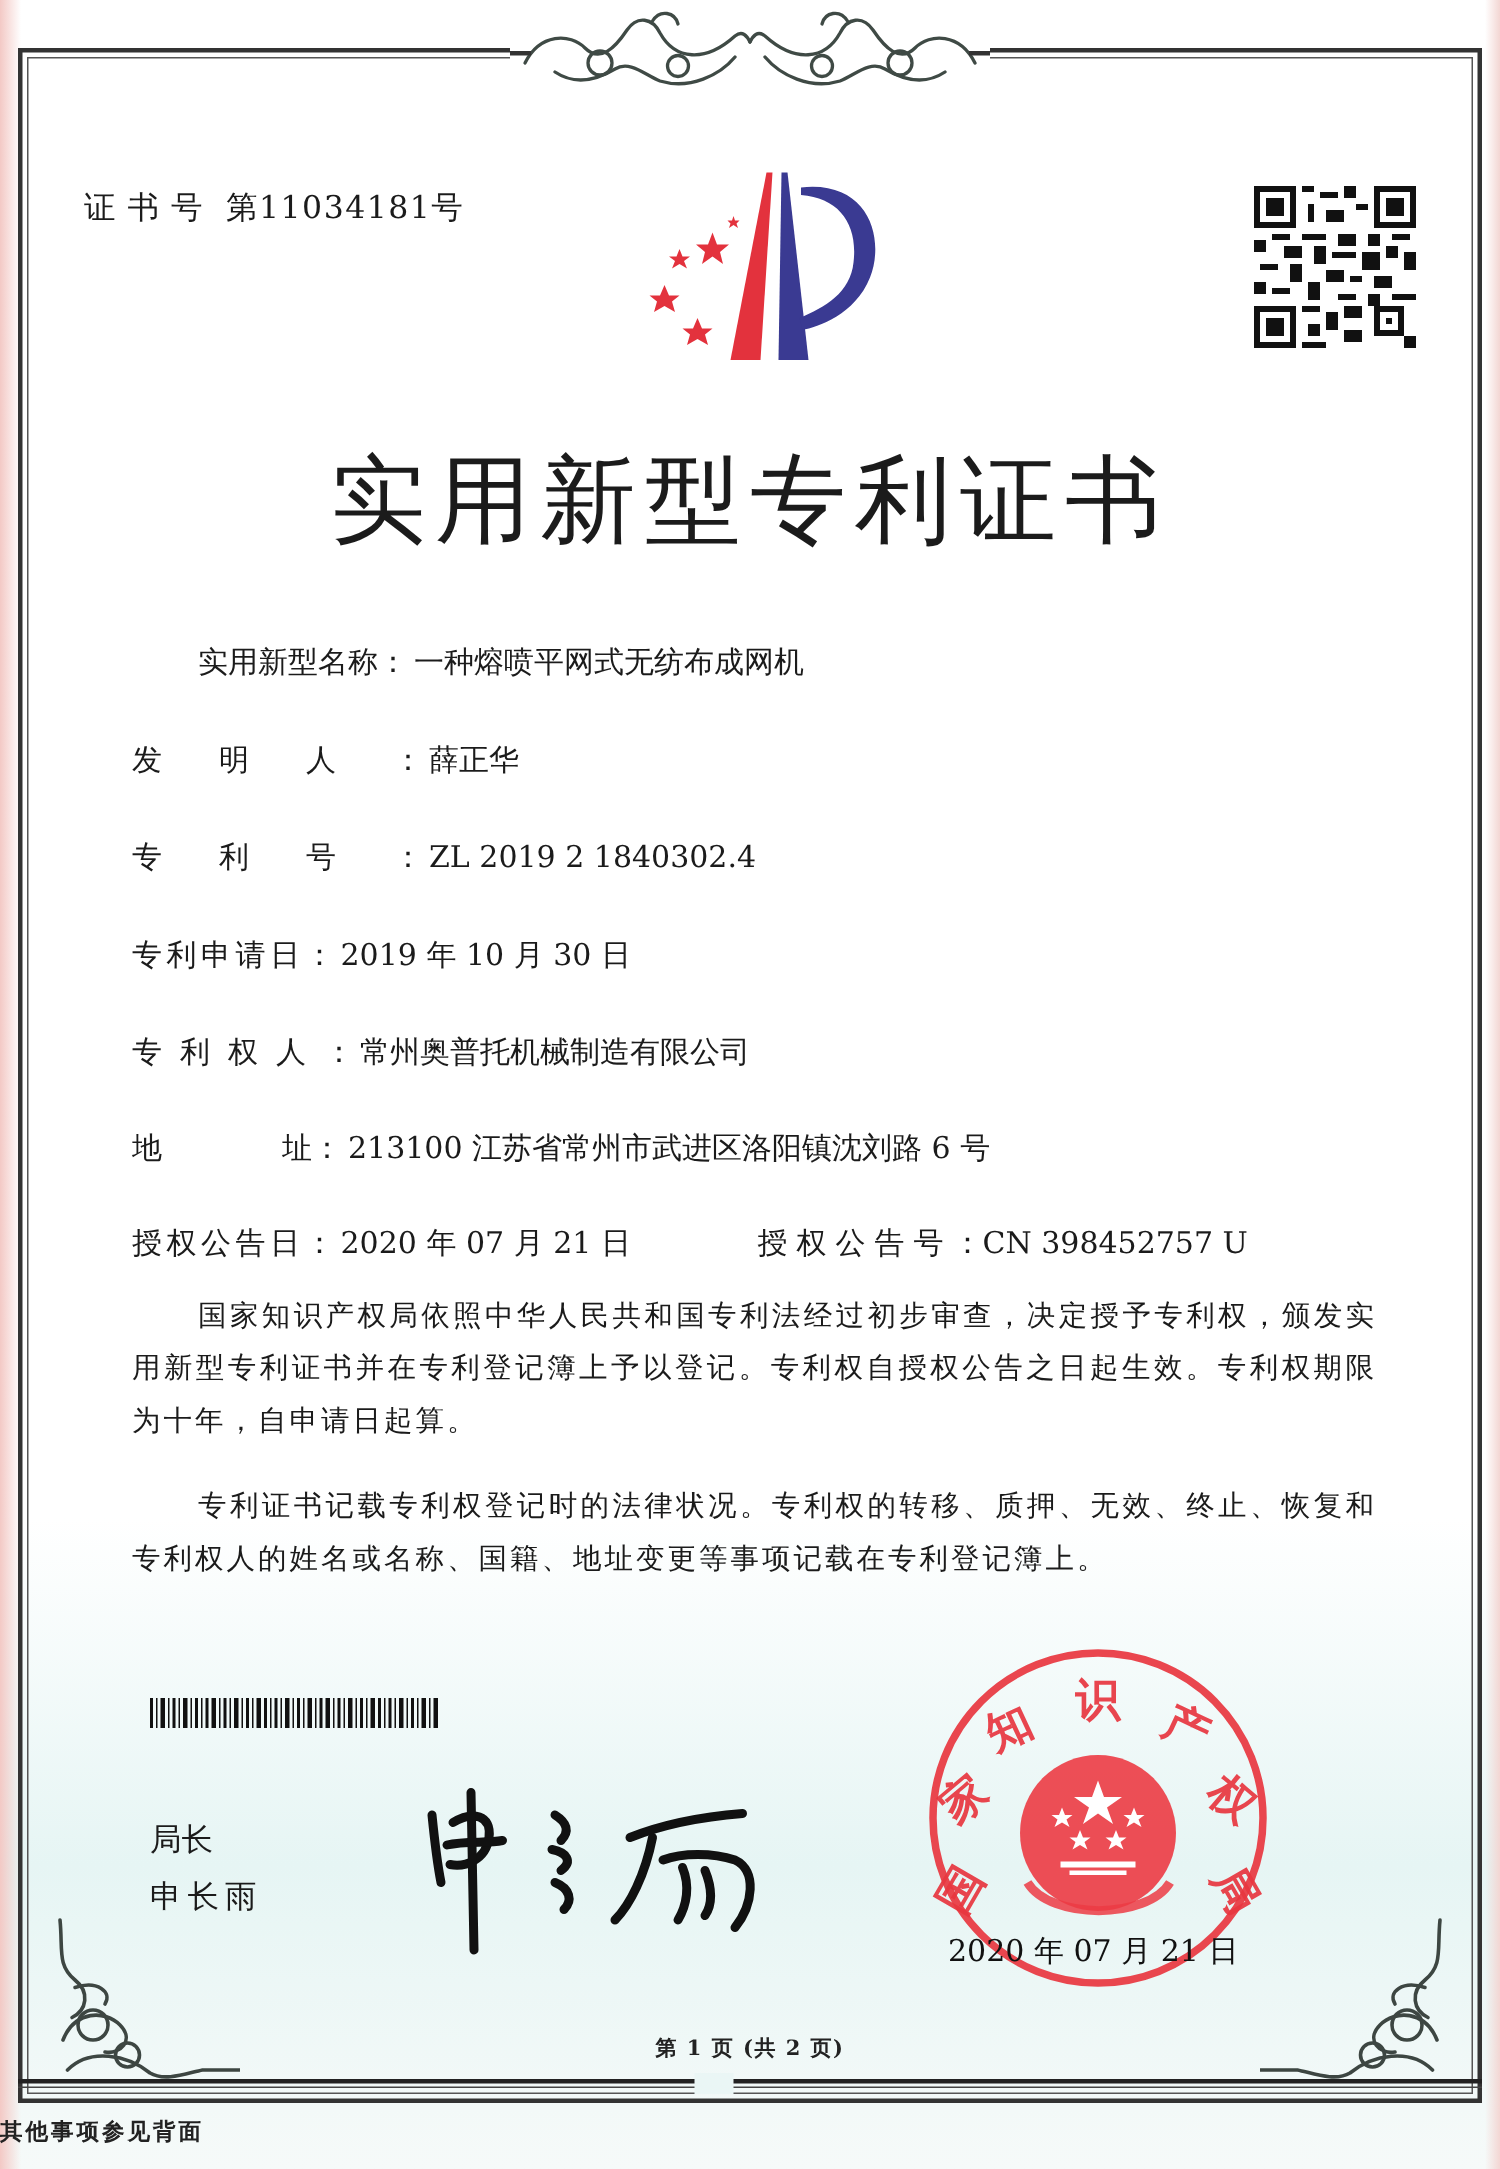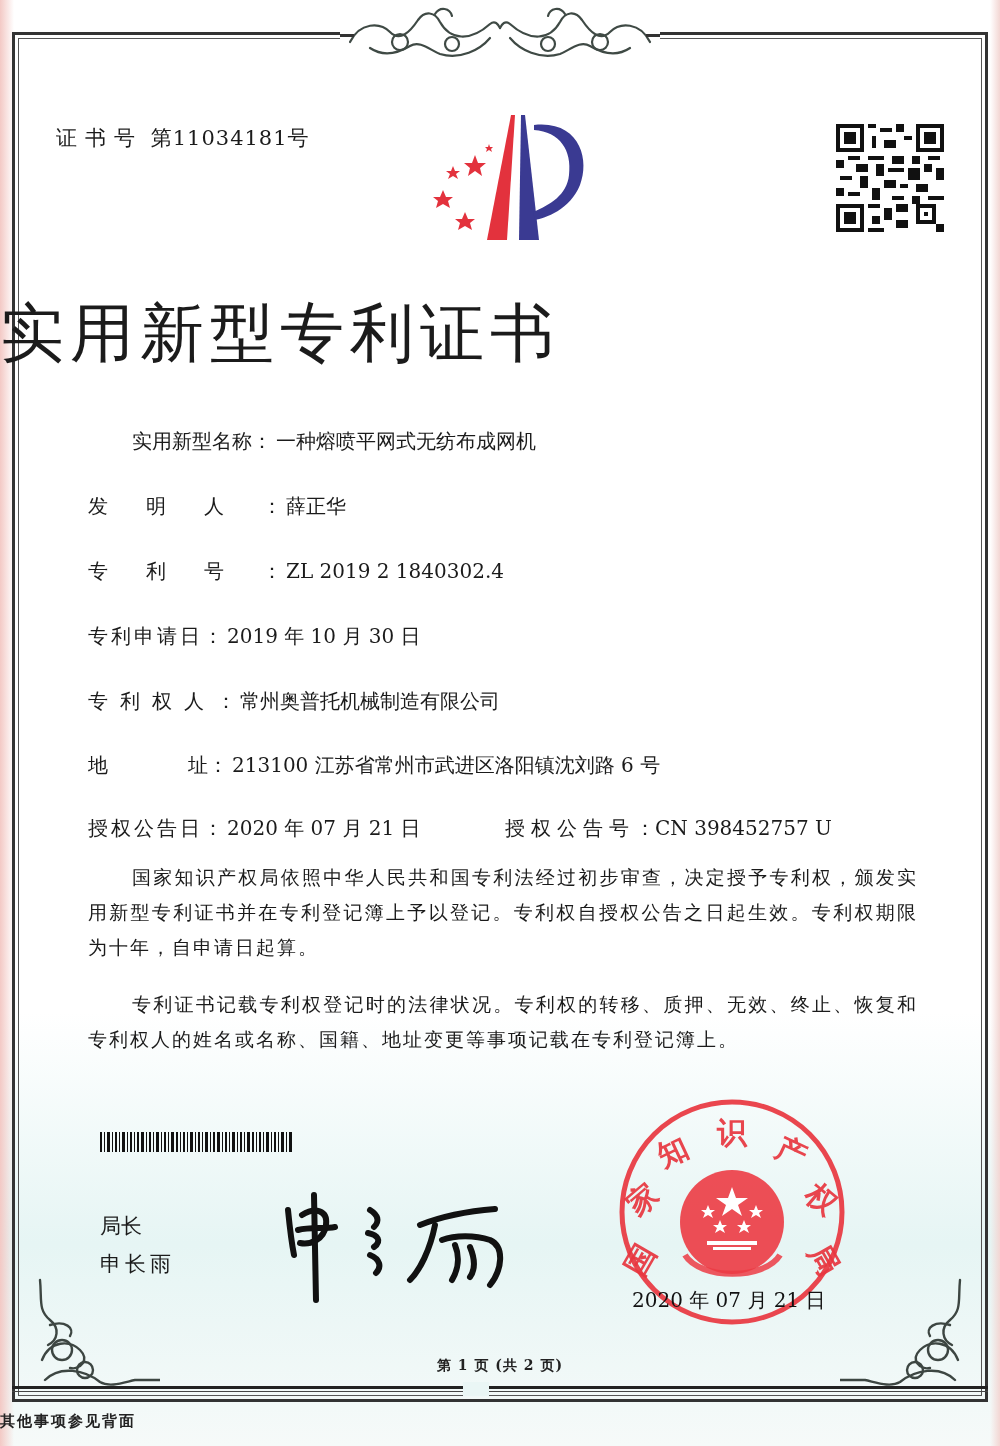--- a/index.html
+++ b/index.html
@@ -21,21 +21,21 @@
   .ornament-corner { position:absolute; width:130px; height:130px; }
   .ornament-corner.bl { left:30px; top:1270px; }
   .ornament-corner.br { left:840px; top:1270px; }
 
   .cert-no { position:absolute; left:56px; top:124px; font-size:21px; letter-spacing:1px; }
   .cert-no .lbl { letter-spacing:8px; }
 
   .logo { position:absolute; left:415px; top:100px; width:180px; height:150px; }
   .qr { position:absolute; left:836px; top:124px; width:108px; height:108px; }
 
-  .title { position:absolute; left:0; width:1000px; top:290px; text-align:left;
+  .title { position:absolute; left:0; width:1000px; top:290px; text-align:center;
     font-size:64px; letter-spacing:6px; font-weight:normal; }
 
   .field { position:absolute; left:88px; font-size:20px; white-space:nowrap; }
   .field .label { display:inline-block; }
   .field .sep { display:inline-block; margin-right:4px; }
   .field .val { display:inline-block; }
   .spaced3 { letter-spacing:38px; }
   .spaced4 { letter-spacing:12px; }
 
   .f1 { top:428px;margin-left:44px; }

